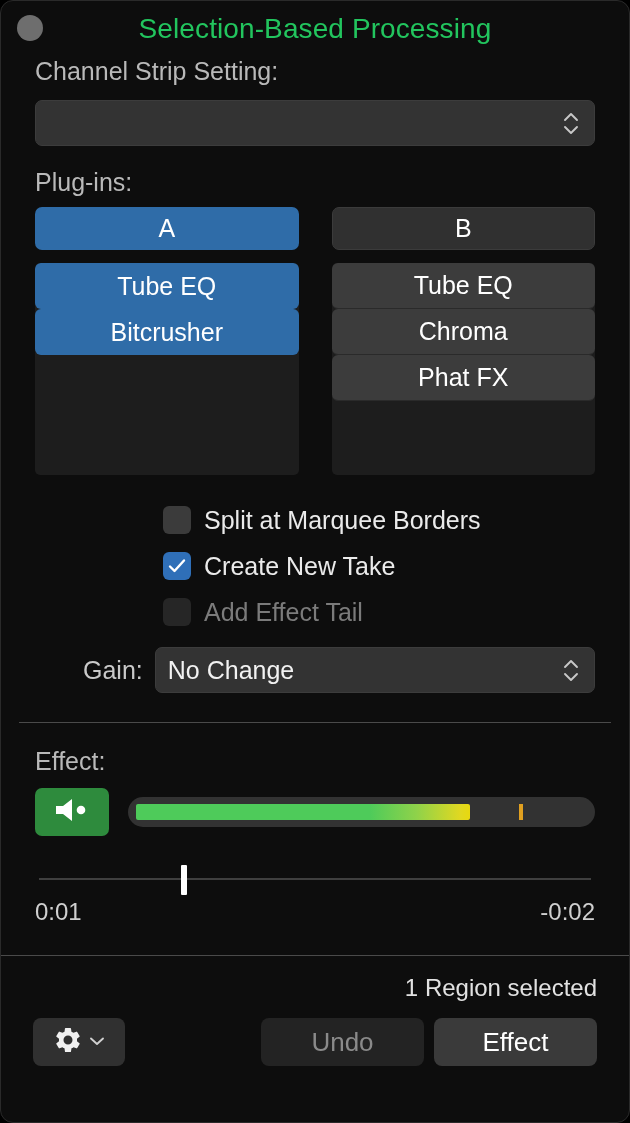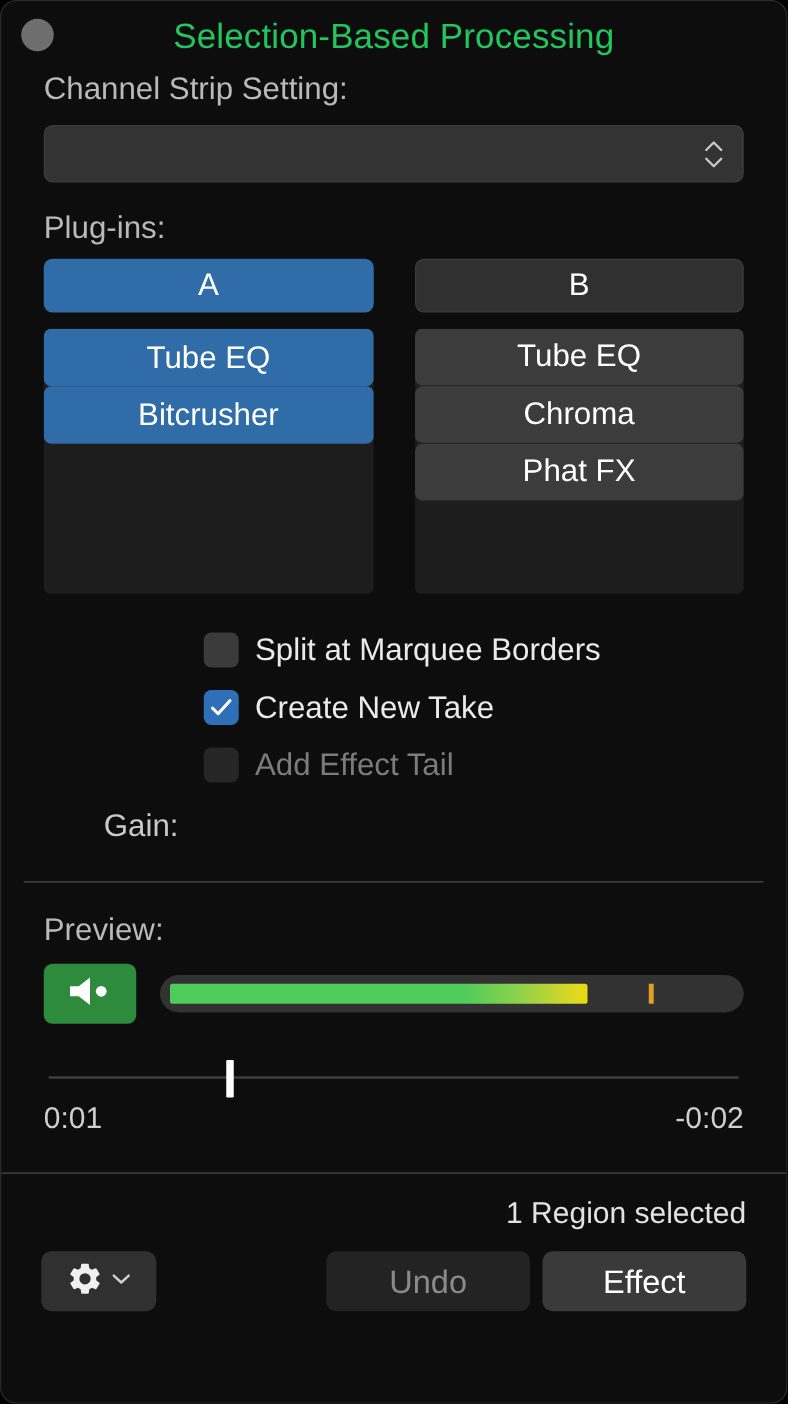--- a/index.html
+++ b/index.html
@@ -354,29 +354,40 @@
 
       <div class="check-row">
         <span class="cbox dis"></span>
         <span class="check-label dim">Add Effect Tail</span>
       </div>
 
     </div>
 
     <div class="gain-row">
       <span class="gain-label">Gain:</span>
+      <div class="popup gain-popup">
+        <span class="popup-value">No Change</span>
+        <span class="stepper">
+          <svg width="18" height="10" viewBox="0 0 18 10">
+              <polyline points="3,8 9,2 15,8" fill="none" stroke="#c8c8c8" stroke-width="1.9" stroke-linecap="round" stroke-linejoin="round"></polyline>
+            </svg>
+          <svg width="18" height="10" viewBox="0 0 18 10">
+              <polyline points="3,2 9,8 15,2" fill="none" stroke="#c8c8c8" stroke-width="1.9" stroke-linecap="round" stroke-linejoin="round"></polyline>
+            </svg>
+        </span>
+      </div>
     </div>
 
   </div>
 
   <div class="divider-inset"></div>
 
   <div class="content">
 
-    <div class="field-label preview-label">Preview:</div>
+    <div class="field-label preview-label">Effect:</div>
 
     <div class="preview-row">
       <div class="speaker-btn">
         <span>
           <svg width="40" height="28" viewBox="0 0 40 28">
             <path d="M4 10 L11 10 L20 3 L20 25 L11 18 L4 18 Z" fill="#ffffff"></path>
             <circle cx="29" cy="14" r="4.3" fill="#ffffff"></circle>
           </svg>
         </span>
       </div>

